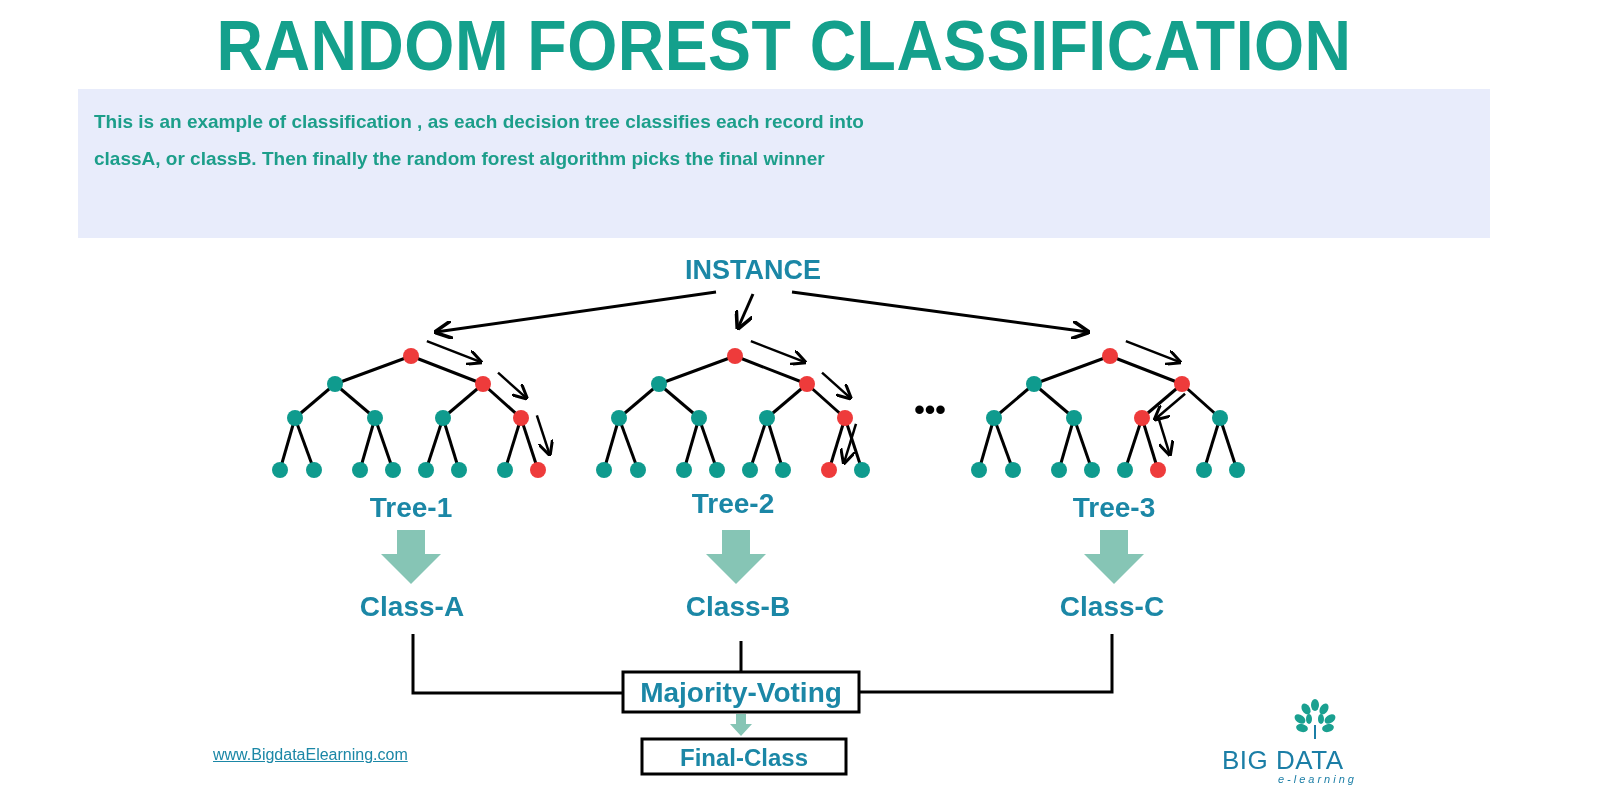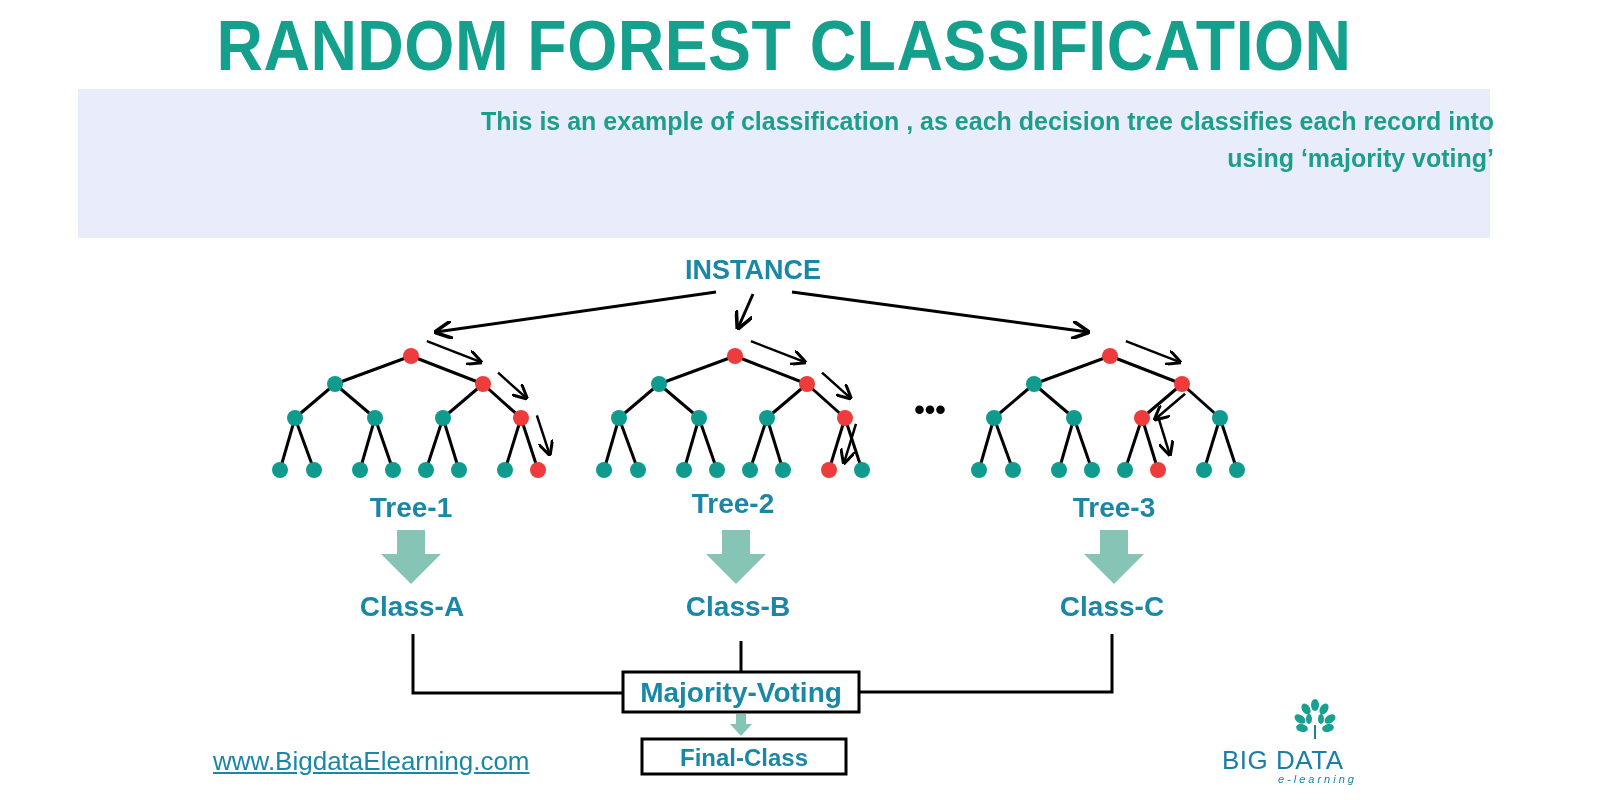--- a/index.html
+++ b/index.html
@@ -1,35 +1,35 @@
 <!DOCTYPE html>
 <html><head>
 <meta charset="utf-8">
 <style>
   html, body { margin: 0; padding: 0; }
   body { width: 1600px; height: 800px; background: #ffffff; position: relative; overflow: hidden; font-family: "Liberation Sans", sans-serif; }
   .title { position: absolute; left: 0; top: 6px; width: 1568px; text-align: center; font-size: 70px; font-weight: bold; color: #14a08c; letter-spacing: 0.5px; transform: scaleX(0.92); transform-origin: center; }
   .desc-box { position: absolute; left: 78px; top: 89px; width: 1412px; height: 149px; background: #e8ecfb; }
-  .desc { position: absolute; left: 4px; top: 14px; width: 100%; text-align: right; font-size: 25px; font-weight: bold; color: #1c9e8a; line-height: 37px; }
+  .desc { position: absolute; left: 16px; top: 14px; width: 100%; text-align: left; font-size: 19px; font-weight: bold; color: #1c9e8a; line-height: 37px; }
   svg#diagram { position: absolute; left: 0; top: 0; }
   .lbl { font-family: "Liberation Sans", sans-serif; font-weight: bold; fill: #1b87a6; }
-  .url { position: absolute; left: 213px; top: 746px; font-size: 26px; color: #1b87a6; text-decoration: underline; }
+  .url { position: absolute; left: 213px; top: 746px; font-size: 16px; color: #1b87a6; text-decoration: underline; }
   .logo { position: absolute; left: 1222px; top: 695px; width: 160px; height: 85px; }
   .logo-text { position: absolute; left: 0; top: 50px; font-size: 26px; font-weight: normal; color: #1b7ea6; letter-spacing: 0.5px; }
   .logo-sub { position: absolute; left: 56px; top: 78px; font-size: 11px; color: #1b7ea6; letter-spacing: 3px; font-style: italic; }
 </style>
 </head>
 <body>
 
 <div class="title">RANDOM FOREST CLASSIFICATION</div>
 
 <div class="desc-box">
   <div class="desc">
     <div>This is an example of classification , as each decision tree classifies each record into</div>
-    <div>using ‘majority voting’</div>
+    <div>classA, or classB. Then finally the random forest algorithm picks the final winner</div>
   </div>
 </div>
 
 <svg id="diagram" width="1600" height="800">
   <defs>
     <marker id="ah" viewBox="0 0 10 10" refX="8" refY="5" markerWidth="5" markerHeight="5" orient="auto-start-reverse">
       <path d="M0,0 L10,5 L0,10 z" fill="#000"></path>
     </marker>
     <marker id="ahs" viewBox="0 0 10 10" refX="9" refY="5" markerWidth="6" markerHeight="6" orient="auto">
       <path d="M0,0 L10,5 L0,10" fill="none" stroke="#000" stroke-width="2"></path>

